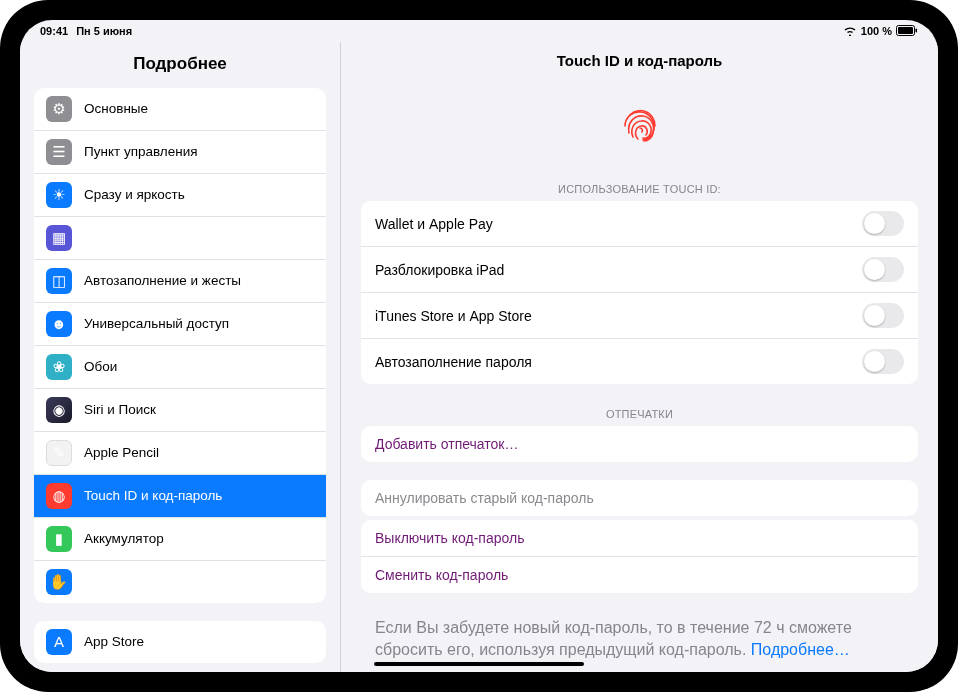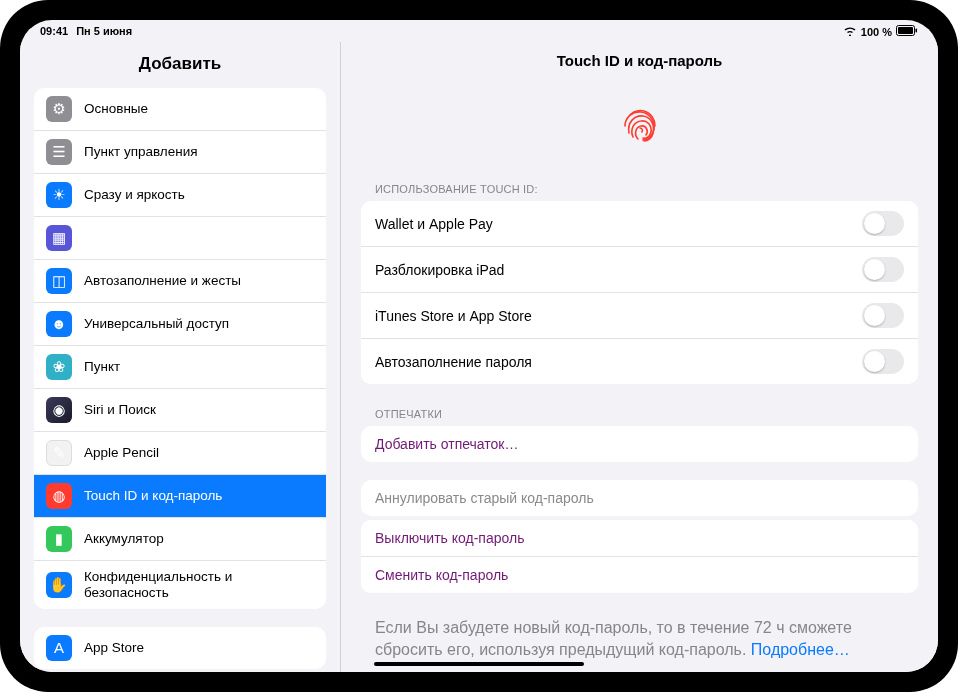--- a/index.html
+++ b/index.html
@@ -33,21 +33,21 @@
     display: flex;
     justify-content: space-between;
     align-items: center;
     padding: 0 20px;
     font-size: 11px;
     font-weight: 600;
     color: #000;
     gap: 45px;
   }
   .status-left { display: flex; gap: 8px; align-items: center;}
-  .status-right { display: flex; gap: 4px; align-items: flex-end;}
+  .status-right { display: flex; gap: 4px; align-items: center;}
   .wifi-icon, .battery-icon { display:inline-block; }
   .content {
     flex: 1;
     display: flex;
     min-height: 0;
   }
   .sidebar {
     width: 320px;
     background: #f2f2f7;
     display: flex;
@@ -112,20 +112,21 @@
     display: flex;
     justify-content: center;
     padding: 18px 0 24px;
   }
   .section-header {
     font-size: 11px;
     color: #86868a;
     text-transform: uppercase;
     padding: 6px 14px 6px;
     letter-spacing: 0.2px;
+    text-align: center;
   }
   .section-footer {
     font-size: 16px;
     color: #86868a;
     padding: 6px 14px 14px;
     line-height: 1.35;
   }
   .section-footer .link { color: #0a7aff; }
   .drow {
     display: flex;
@@ -212,21 +213,21 @@
               <rect x="2" y="2" width="15" height="7" rx="1" fill="#000"></rect>
               <rect x="19.5" y="3.5" width="1.5" height="4" rx="0.75" fill="#000"></rect>
             </svg>
         </span>
       </div>
     </div>
 
     <div class="content">
 
       <div class="sidebar">
-        <div class="sidebar-title">Добавить</div>
+        <div class="sidebar-title">Подробнее</div>
         <div class="sidebar-scroll">
           <div class="group" id="sb-group1">
               <div class="row">
                 <span class="icon bg-gray">⚙</span>
                 <span class="label">Основные</span>
               </div>
               <div class="row">
                 <span class="icon bg-gray">☰</span>
                 <span class="label">Пункт управления</span>
               </div>
@@ -240,41 +241,40 @@
               <div class="row">
                 <span class="icon bg-blue">◫</span>
                 <span class="label">Автозаполнение и жесты</span>
               </div>
               <div class="row">
                 <span class="icon bg-blue">☻</span>
                 <span class="label">Универсальный доступ</span>
               </div>
               <div class="row">
                 <span class="icon bg-teal">❀</span>
-                <span class="label">Пункт</span>
+                <span class="label">Обои</span>
               </div>
               <div class="row">
                 <span class="icon bg-siri">◉</span>
                 <span class="label">Siri и Поиск</span>
               </div>
               <div class="row">
                 <span class="icon bg-pencil">✎</span>
                 <span class="label">Apple Pencil</span>
               </div>
               <div class="row selected">
                 <span class="icon bg-red">◍</span>
                 <span class="label">Touch ID и код-пароль</span>
               </div>
               <div class="row">
                 <span class="icon bg-green">▮</span>
                 <span class="label">Аккумулятор</span>
               </div>
               <div class="row">
                 <span class="icon bg-blue">✋</span>
-                <span class="label">Конфиденциальность и безопасность</span>
               </div>
             </div>
           <div class="group" id="sb-group2">
               <div class="row">
                 <span class="icon bg-blue">A</span>
                 <span class="label">App Store</span>
               </div>
             </div>
 
         </div>

